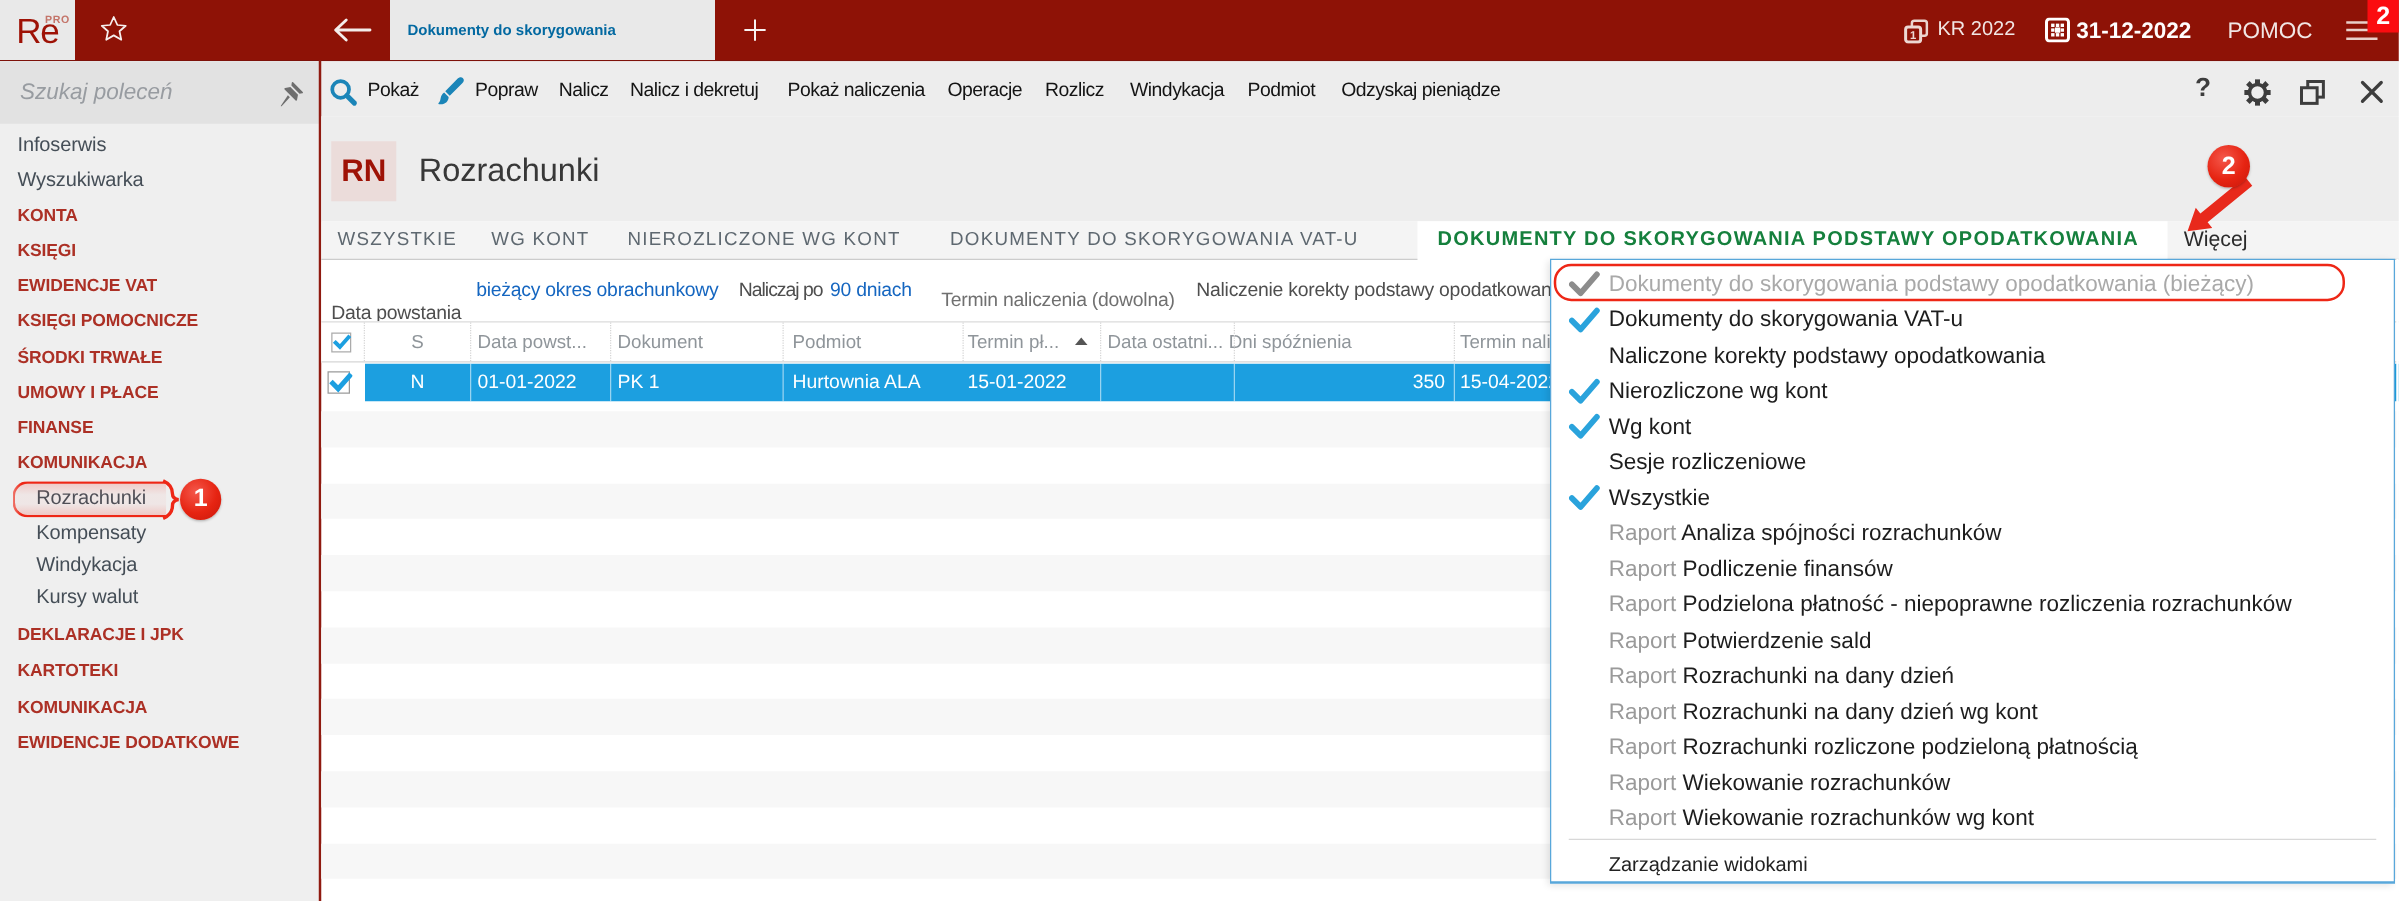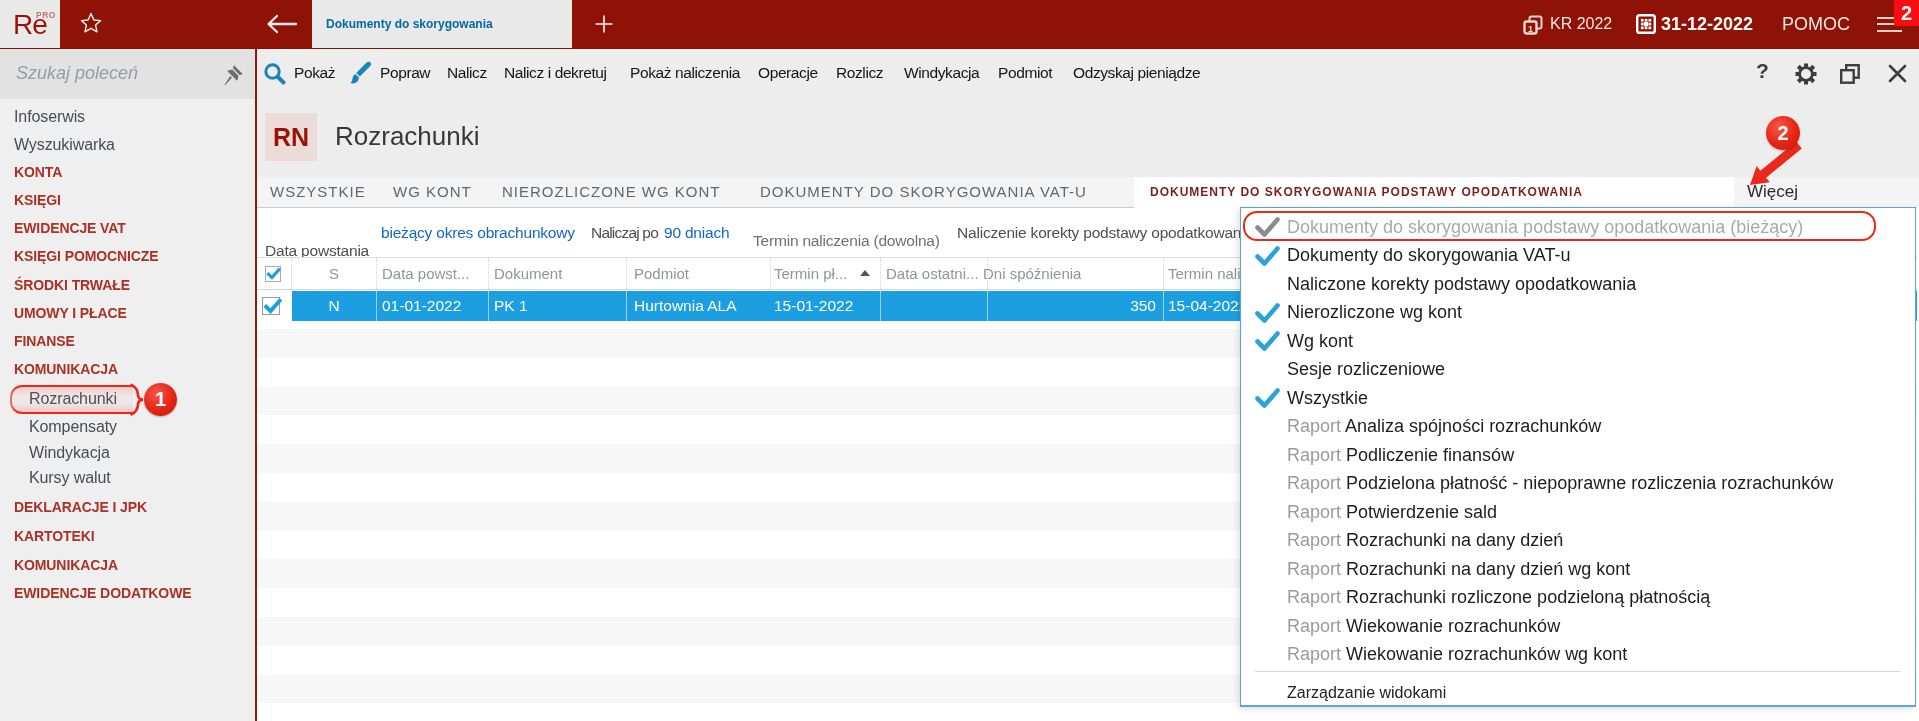--- a/index.html
+++ b/index.html
@@ -143,21 +143,21 @@
 <div class="a" style="left:265px;top:113px;width:52px;height:48px;background:#EBDCDA"></div>
 <div class="a txt" style="left:265px;top:113px;width:52px;height:48px;line-height:48px;text-align:center;font-size:25px;font-weight:bold;color:#9E1206">RN</div>
 <div class="a txt" style="left:335px;top:114px;height:44px;line-height:44px;font-size:26px;color:#383838">Rozrachunki</div>
 
 <div class="a" style="left:257px;top:177px;width:1662px;height:31px;background:#F4F4F4;border-bottom:1px solid #CCCCCC"></div>
 <div class="a" style="left:1134px;top:177px;width:600px;height:31px;background:#FFFFFF"></div>
 <div class="a txt tab" style="left:270px;top:177px">WSZYSTKIE</div>
 <div class="a txt tab" style="left:393px;top:177px">WG KONT</div>
 <div class="a txt tab" style="left:502px;top:177px">NIEROZLICZONE WG KONT</div>
 <div class="a txt tab" style="left:760px;top:177px">DOKUMENTY DO SKORYGOWANIA VAT-U</div>
-<div class="a txt" style="left:1150px;top:177px;height:30px;line-height:30px;font-size:12px;letter-spacing:1px;font-weight:bold;color:#7f1d1d">DOKUMENTY DO SKORYGOWANIA PODSTAWY OPODATKOWANIA</div>
+<div class="a txt" style="left:1150px;top:177px;height:30px;line-height:30px;font-size:16px;letter-spacing:1px;font-weight:bold;color:#15803d">DOKUMENTY DO SKORYGOWANIA PODSTAWY OPODATKOWANIA</div>
 <div class="a txt" style="left:1747px;top:177px;height:30px;line-height:30px;font-size:17px;color:#2B2B2B">Więcej</div>
 
 <div class="a" style="left:257px;top:208px;width:1662px;height:49px;background:#fff"></div>
 <div class="a txt flt" style="left:265px;top:228px;color:#4E4E4E">Data powstania</div>
 <div class="a txt flt" style="left:381px;top:210px;color:#1566C0">bieżący okres obrachunkowy</div>
 <div class="a txt flt" style="left:591px;top:210px;color:#4E4E4E;letter-spacing:-0.8px">Naliczaj po</div>
 <div class="a txt flt" style="left:664px;top:210px;color:#1566C0">90 dniach</div>
 <div class="a txt flt" style="left:753px;top:218px;color:#707070">Termin naliczenia (dowolna)</div>
 <div class="a txt flt" style="left:957px;top:210px;color:#4E4E4E">Naliczenie korekty podstawy opodatkowania (brak)</div>
 

